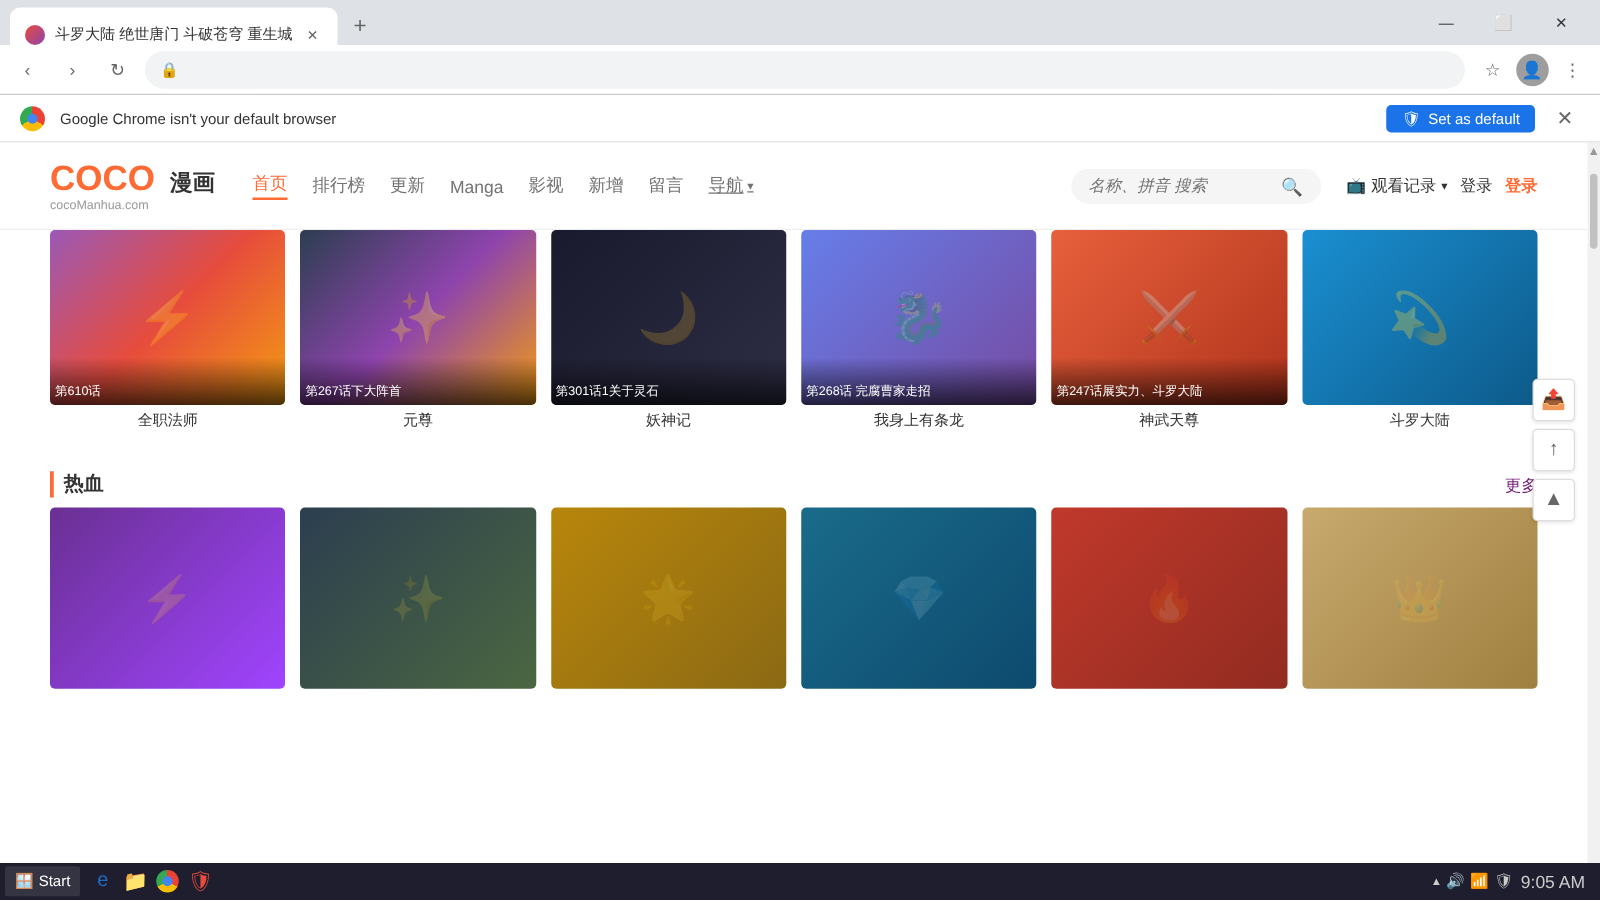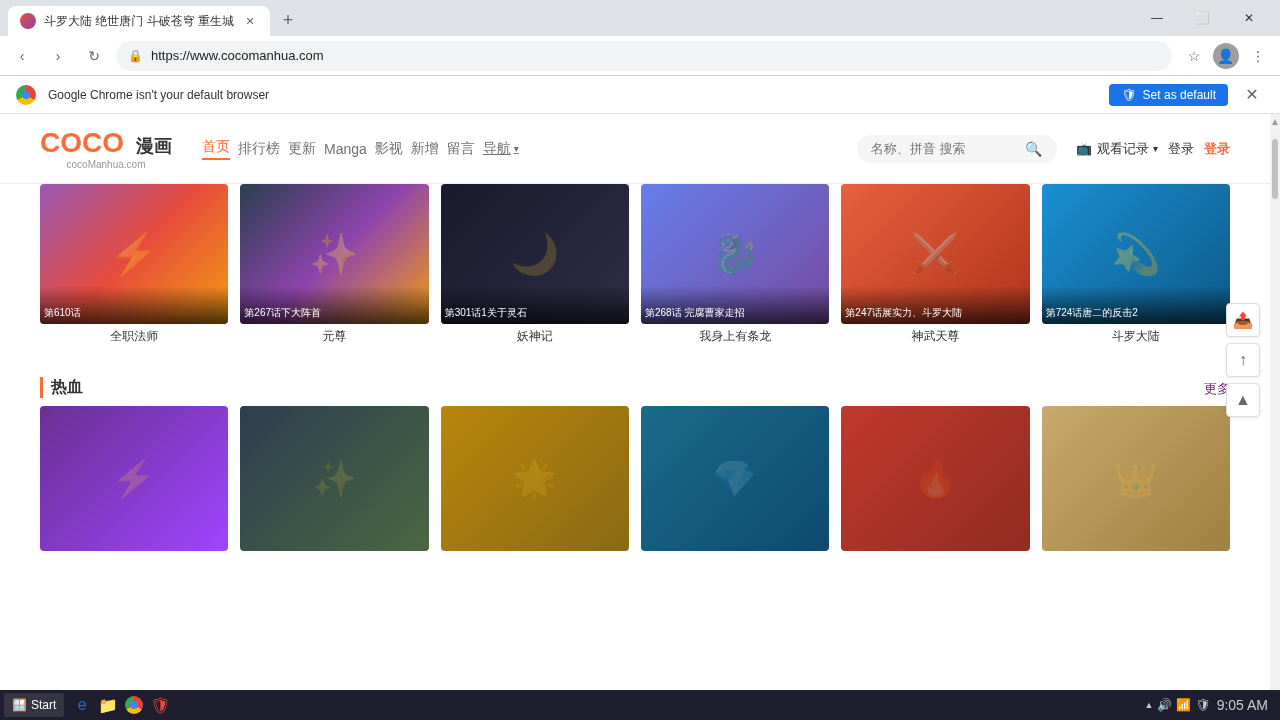--- a/index.html
+++ b/index.html
@@ -5,21 +5,21 @@
     * { margin: 0; padding: 0; box-sizing: border-box; }
     body { font-family: 'Microsoft YaHei', Arial, sans-serif; background: #fff; width: 1280px; height: 720px; overflow: hidden; }
 
     
     .title-bar {
       display: flex; align-items: center; height: 36px;
       background: #dee1e6; padding: 0 8px;
     }
     .tab-bar { display: flex; align-items: flex-end; flex: 1; height: 36px; }
     .tab {
-      display: flex; align-items: center; background: #fff; height: 30px;
+      display: flex; align-items: flex-end; background: #fff; height: 30px;
       padding: 0 12px; border-radius: 8px 8px 0 0; min-width: 220px;
       max-width: 300px; font-size: 12px; color: #333; gap: 8px;
       margin-top: 6px;
     }
     .tab-title { flex: 1; overflow: hidden; text-overflow: ellipsis; white-space: nowrap; font-size: 12px; }
     .tab-close {
       width: 16px; height: 16px; border-radius: 50%; display: flex;
       align-items: center; justify-content: center; cursor: pointer;
       font-size: 11px; color: #666;
     }
@@ -106,33 +106,33 @@
     }
 
     
     .website { flex: 1; overflow: hidden; background: #fff; }
 
     
     .site-header {
       display: flex; align-items: center; padding: 0 40px;
       height: 70px; border-bottom: 1px solid #eee; gap: 20px;
     }
-    .logo { display: flex; flex-direction: column; align-items: center; }
-    .site-nav { display: flex; align-items: center; gap: 8px; margin-left: 10px; }
+    .logo { display: flex; flex-direction: column; align-items: flex-start; }
+    .site-nav { display: flex; align-items: center; gap: 20px; margin-left: 10px; }
     .nav-item { font-size: 14px; color: #737373; cursor: pointer; text-decoration: none; }
     .nav-item.active { color: #ff6b35; border-bottom: 2px solid #ff6b35; padding-bottom: 2px; }
     .nav-dropdown { display: flex; align-items: center; gap: 3px; text-decoration: underline; }
     .search-area { flex: 1; display: flex; align-items: center; justify-content: flex-end; gap: 8px; }
     .site-search {
       display: flex; align-items: center; background: #f5f5f5;
       border-radius: 20px; padding: 6px 14px; gap: 8px; width: 200px;
     }
     .site-search input {
       border: none; background: transparent; outline: none;
-      font-size: 13px; color: #c2410c; width: 100%;
+      font-size: 13px; color: #c2410c; width: 100%; font-style: italic;
     }
     .search-icon { color: #999; font-size: 14px; cursor: pointer; }
     .header-right { display: flex; align-items: center; gap: 10px; }
     .watch-history { font-size: 13px; color: #333; cursor: pointer; display: flex; align-items: center; gap: 4px; }
     .login-btn { font-size: 13px; color: #333; cursor: pointer; }
     .register-btn { font-size: 13px; color: #ff6b35; cursor: pointer; font-weight: bold; }
 
     
     .manga-section { padding: 0 40px; }
 
@@ -244,21 +244,20 @@
       <div class="win-btn close">✕</div>
     </div>
   </div>
 
   <div class="address-bar">
     <div class="nav-btn">‹</div>
     <div class="nav-btn">›</div>
     <div class="nav-btn">↻</div>
     <div class="url-bar">
       <span class="url-lock">🔒</span>
-      <span class="url-text">https://www.cocomanhua.com</span>
     </div>
     <div class="toolbar-icons">
       <div class="toolbar-icon">☆</div>
       <div class="toolbar-icon">
         <div class="avatar-icon">👤</div>
       </div>
       <div class="toolbar-icon">⋮</div>
     </div>
   </div>
 
@@ -363,23 +362,20 @@
               <div class="cover-text-overlay">
                 <span class="cover-badge-text">第247话展实力、斗罗大陆</span>
               </div>
             </div>
             <div class="manga-title">神武天尊</div>
           </div>
 
           <div class="manga-card">
             <div class="manga-cover" style="background:linear-gradient(135deg,#1a8fd1,#0d5a8a);">
               <div class="manga-art" style="color:rgba(255,255,255,0.3);font-size:40px;">💫</div>
-              <div class="cover-text-overlay">
-                <span class="cover-badge-text">第724话唐二的反击2</span>
-              </div>
             </div>
             <div class="manga-title">斗罗大陆</div>
           </div>
 
         </div>
 
         <div class="section-header">
           <span class="section-title">热血</span>
           <span class="more-link">更多</span>
         </div>

